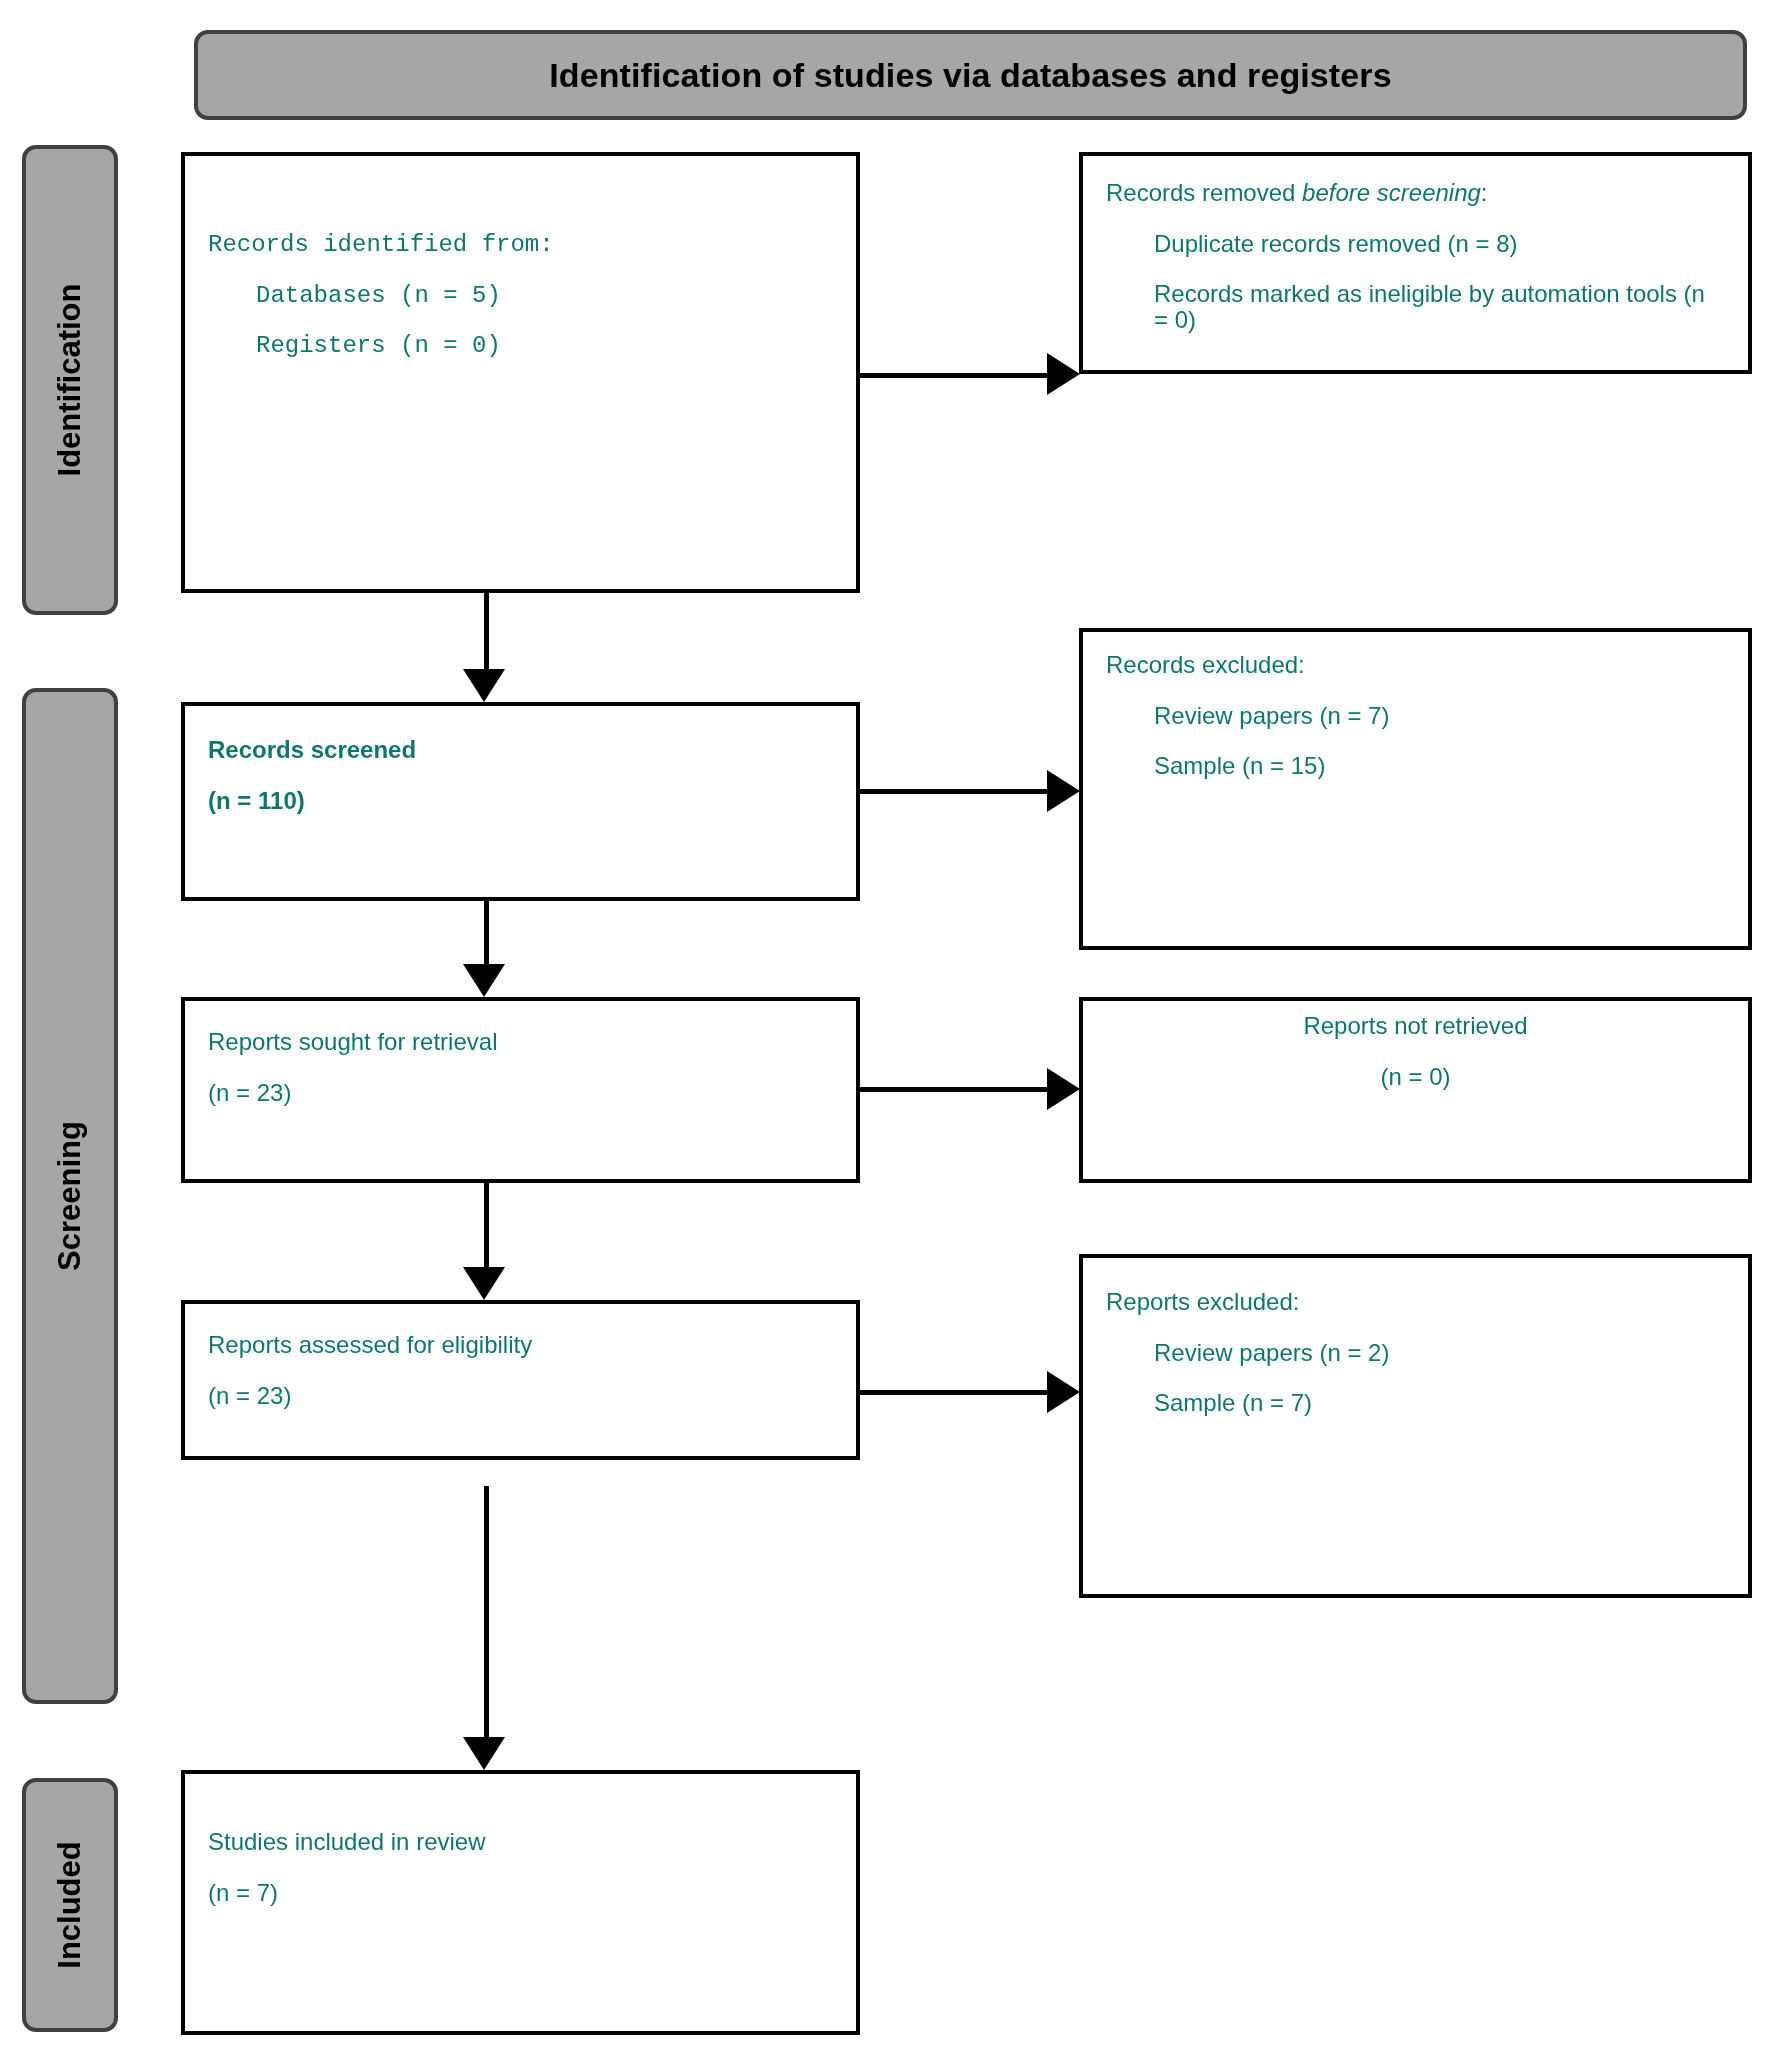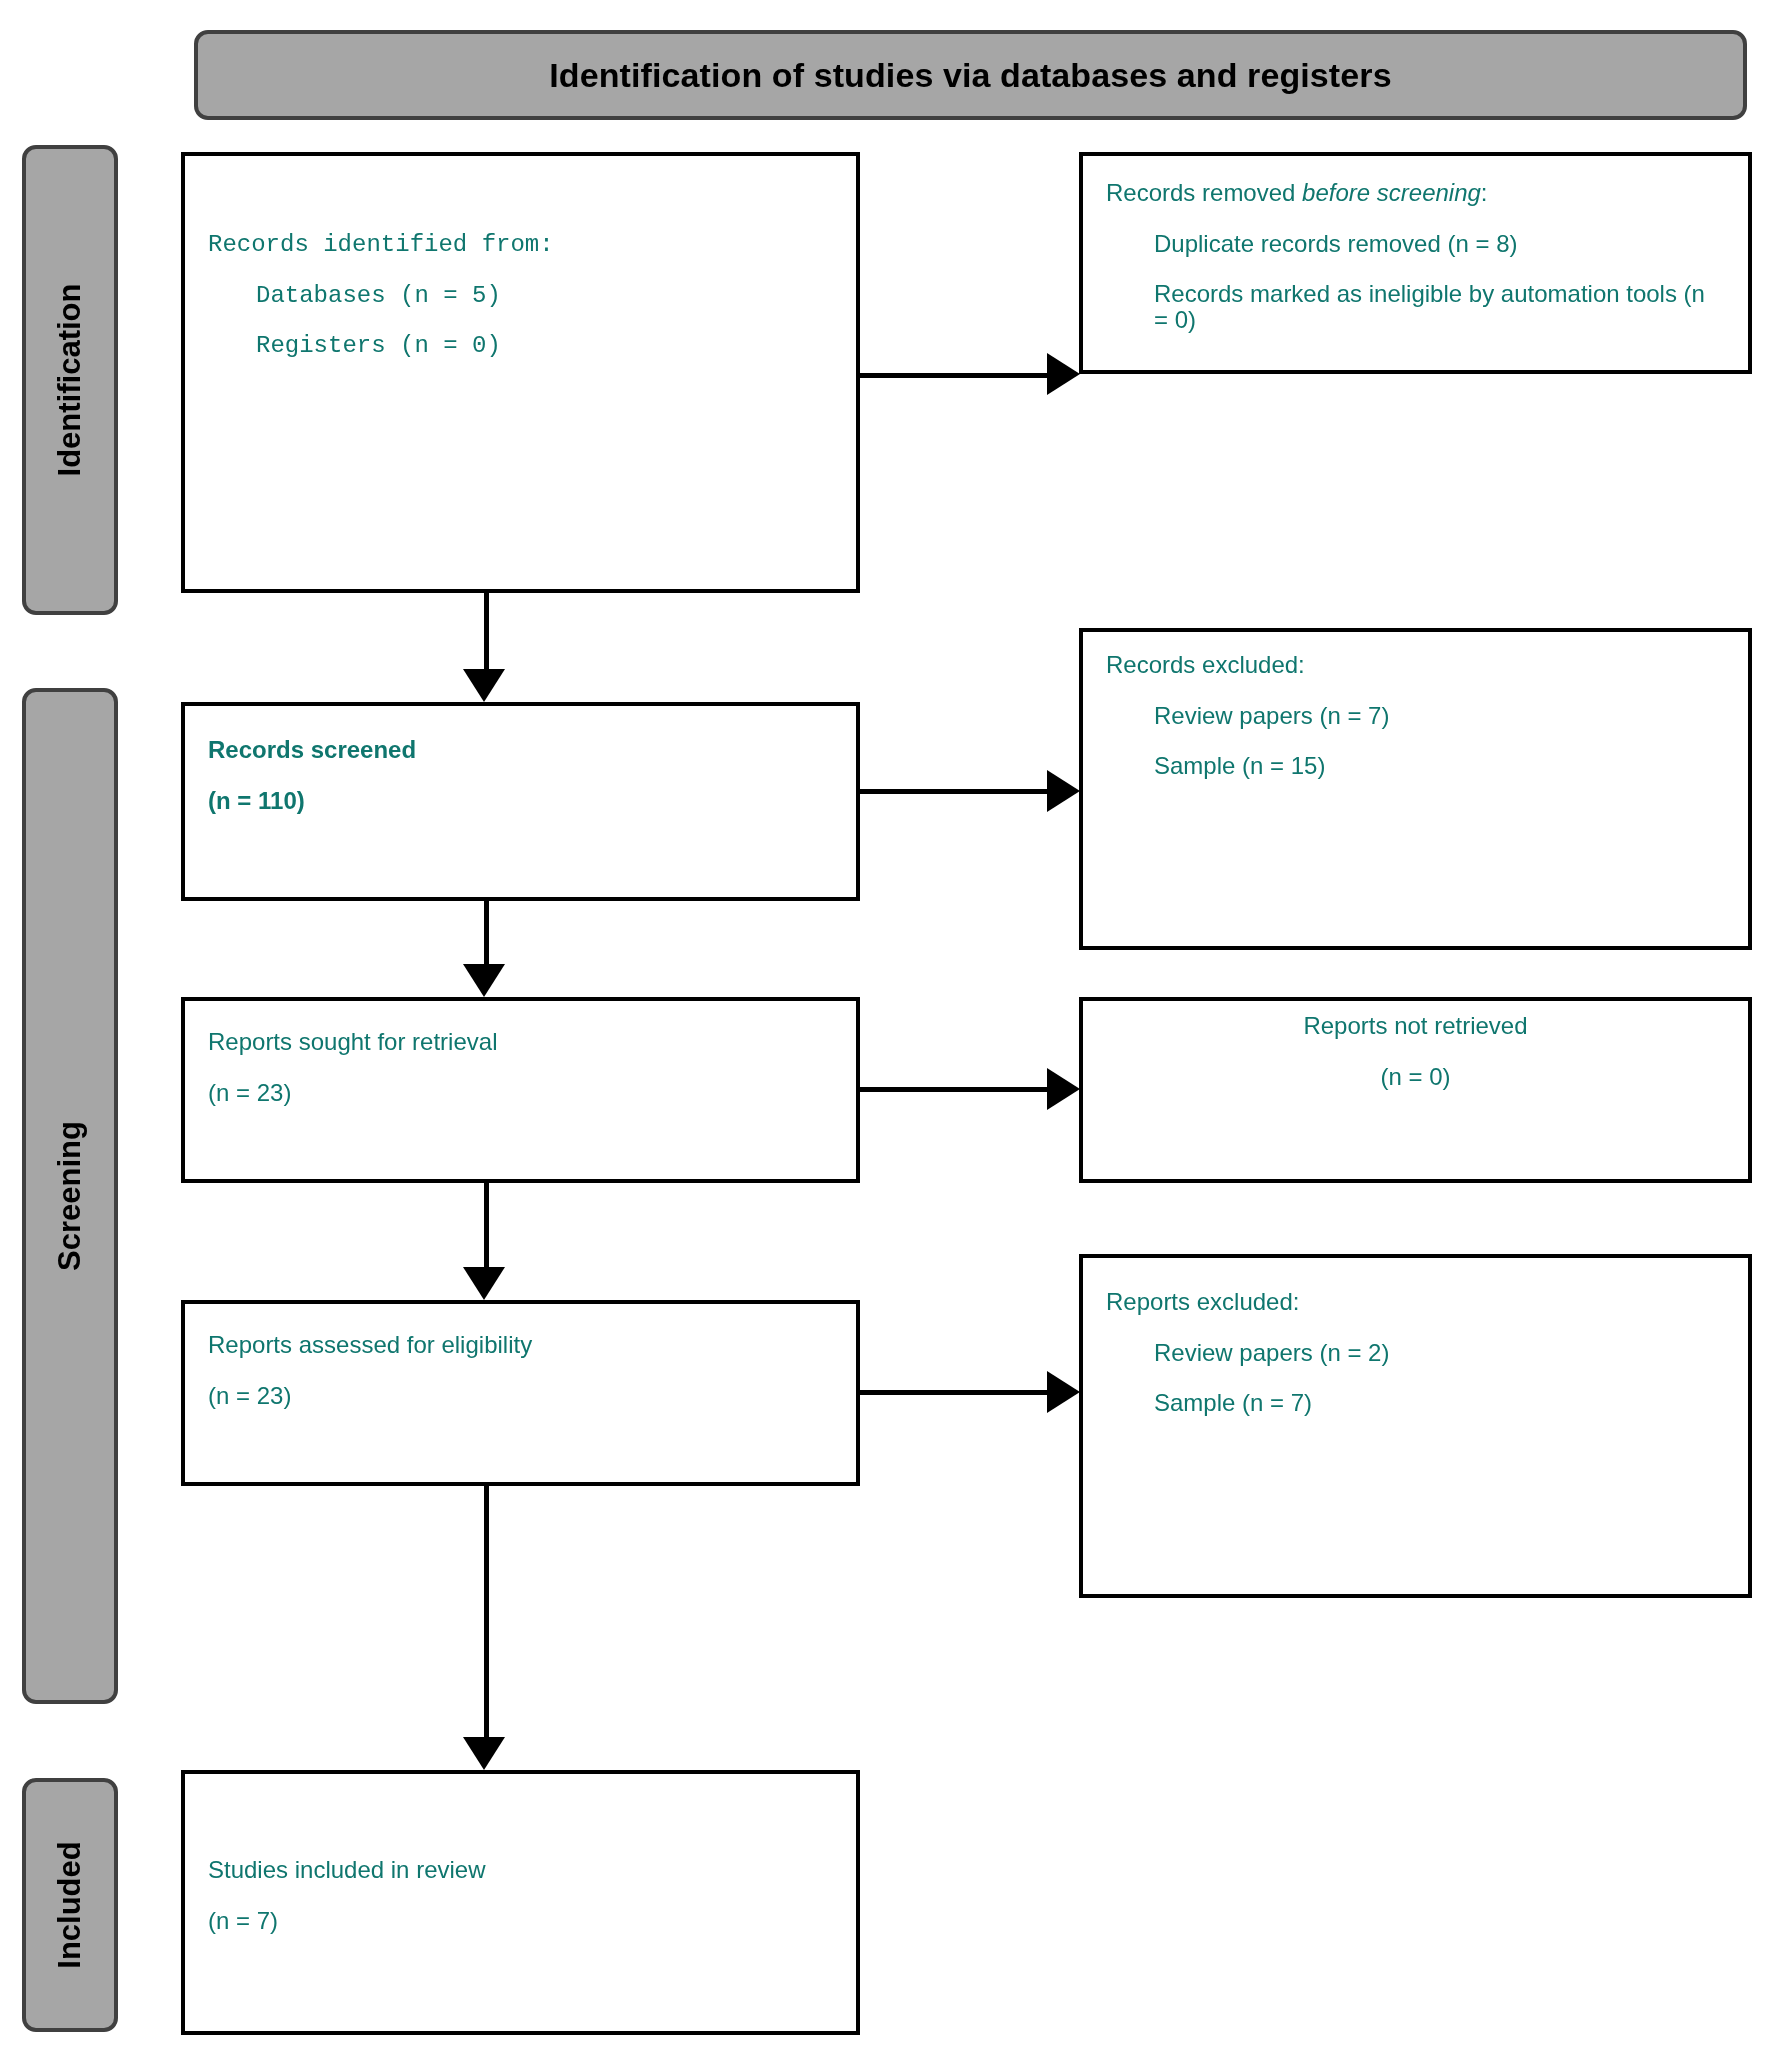--- a/index.html
+++ b/index.html
@@ -76,35 +76,35 @@
   }
   .fbox .line:last-child{ margin-bottom:0; }
   .fbox .line.indent{ margin-left:48px; }
   .fbox .line.tight{ margin-bottom:0; }
   .fbox .em{ font-style:italic; }
 
   
   #box-identified      { left:181px;  top:152px;  width:679px; height:441px;font-family:Liberation Mono, monospace; }
   #box-screened        { left:181px;  top:702px; width:679px; height:199px; }
   #box-sought          { left:181px;  top:997px; width:679px; height:186px; }
-  #box-assessed        { left:181px;  top:1300px; width:679px; height:186px; }
+  #box-assessed        { left:181px;  top:1300px; width:679px; height:160px; }
   #box-included        { left:181px;  top:1770px; width:679px; height:265px; }
 
   
   #box-removed         { left:1079px; top:152px;  width:673px; height:222px; }
   #box-records-excluded{ left:1079px; top:628px; width:673px; height:322px; }
   #box-not-retrieved   { left:1079px; top:997px; width:673px; height:186px; }
   #box-reports-excluded{ left:1079px; top:1254px; width:673px; height:344px; }
 
   
   #box-identified  { padding-top:76px; }
   #box-screened    { padding-top:31px;font-weight:bold; }
   #box-sought      { padding-top:28px; }
   #box-assessed    { padding-top:28px; }
-  #box-included    { padding-top:83px; }
+  #box-included    { padding-top:55px; }
   #box-removed     { padding-top:24px; }
   #box-records-excluded { padding-top:20px; }
   #box-not-retrieved{ padding-top:12px;text-align:center; }
   #box-reports-excluded { padding-top:31px; }
 
   
   .vline{
     position:absolute;
     width:4.9px;
     background:#000;

